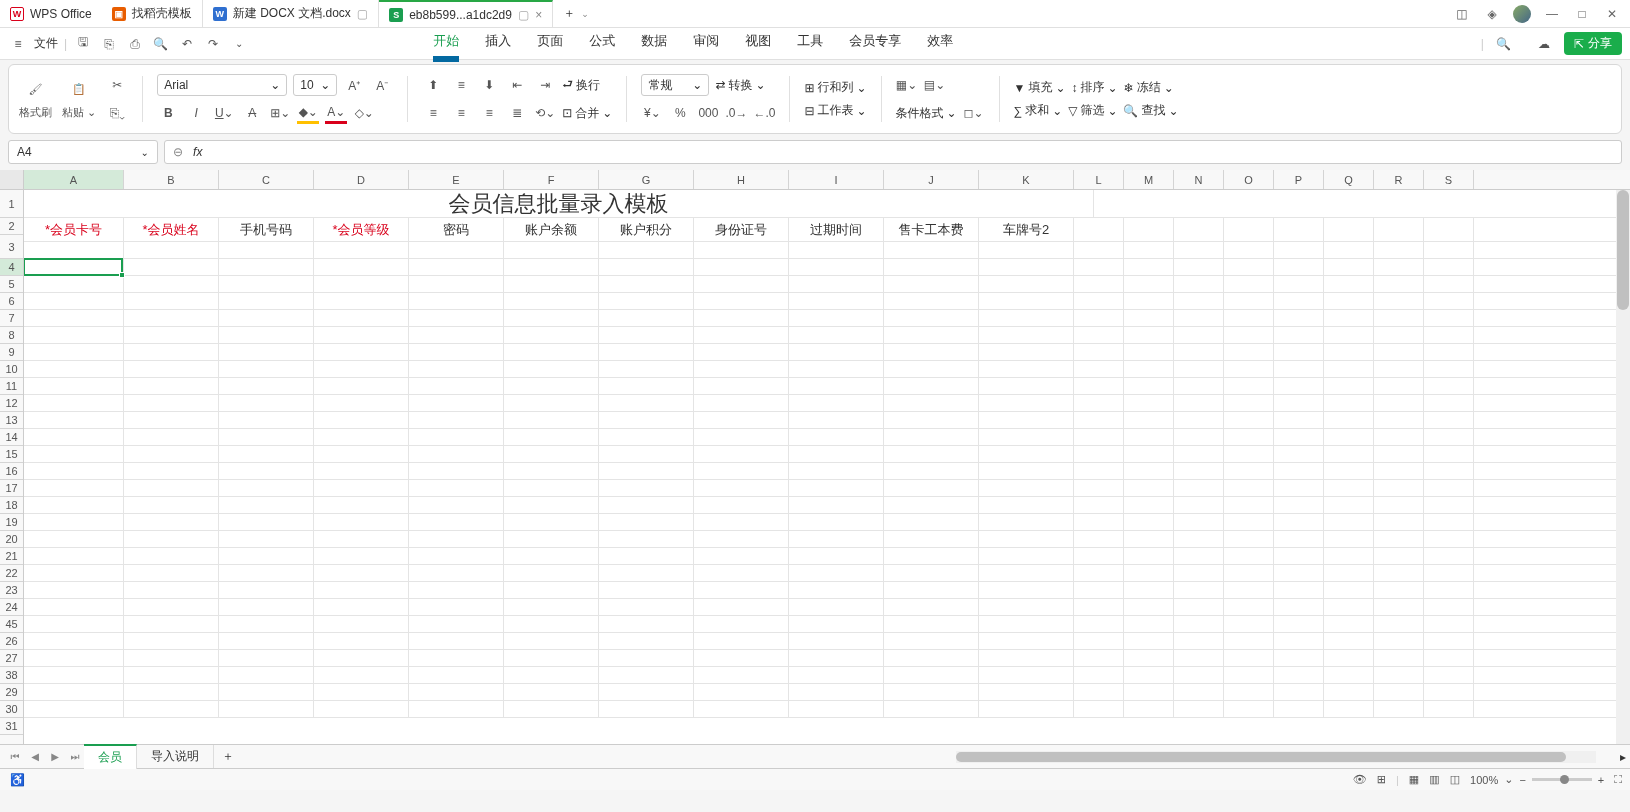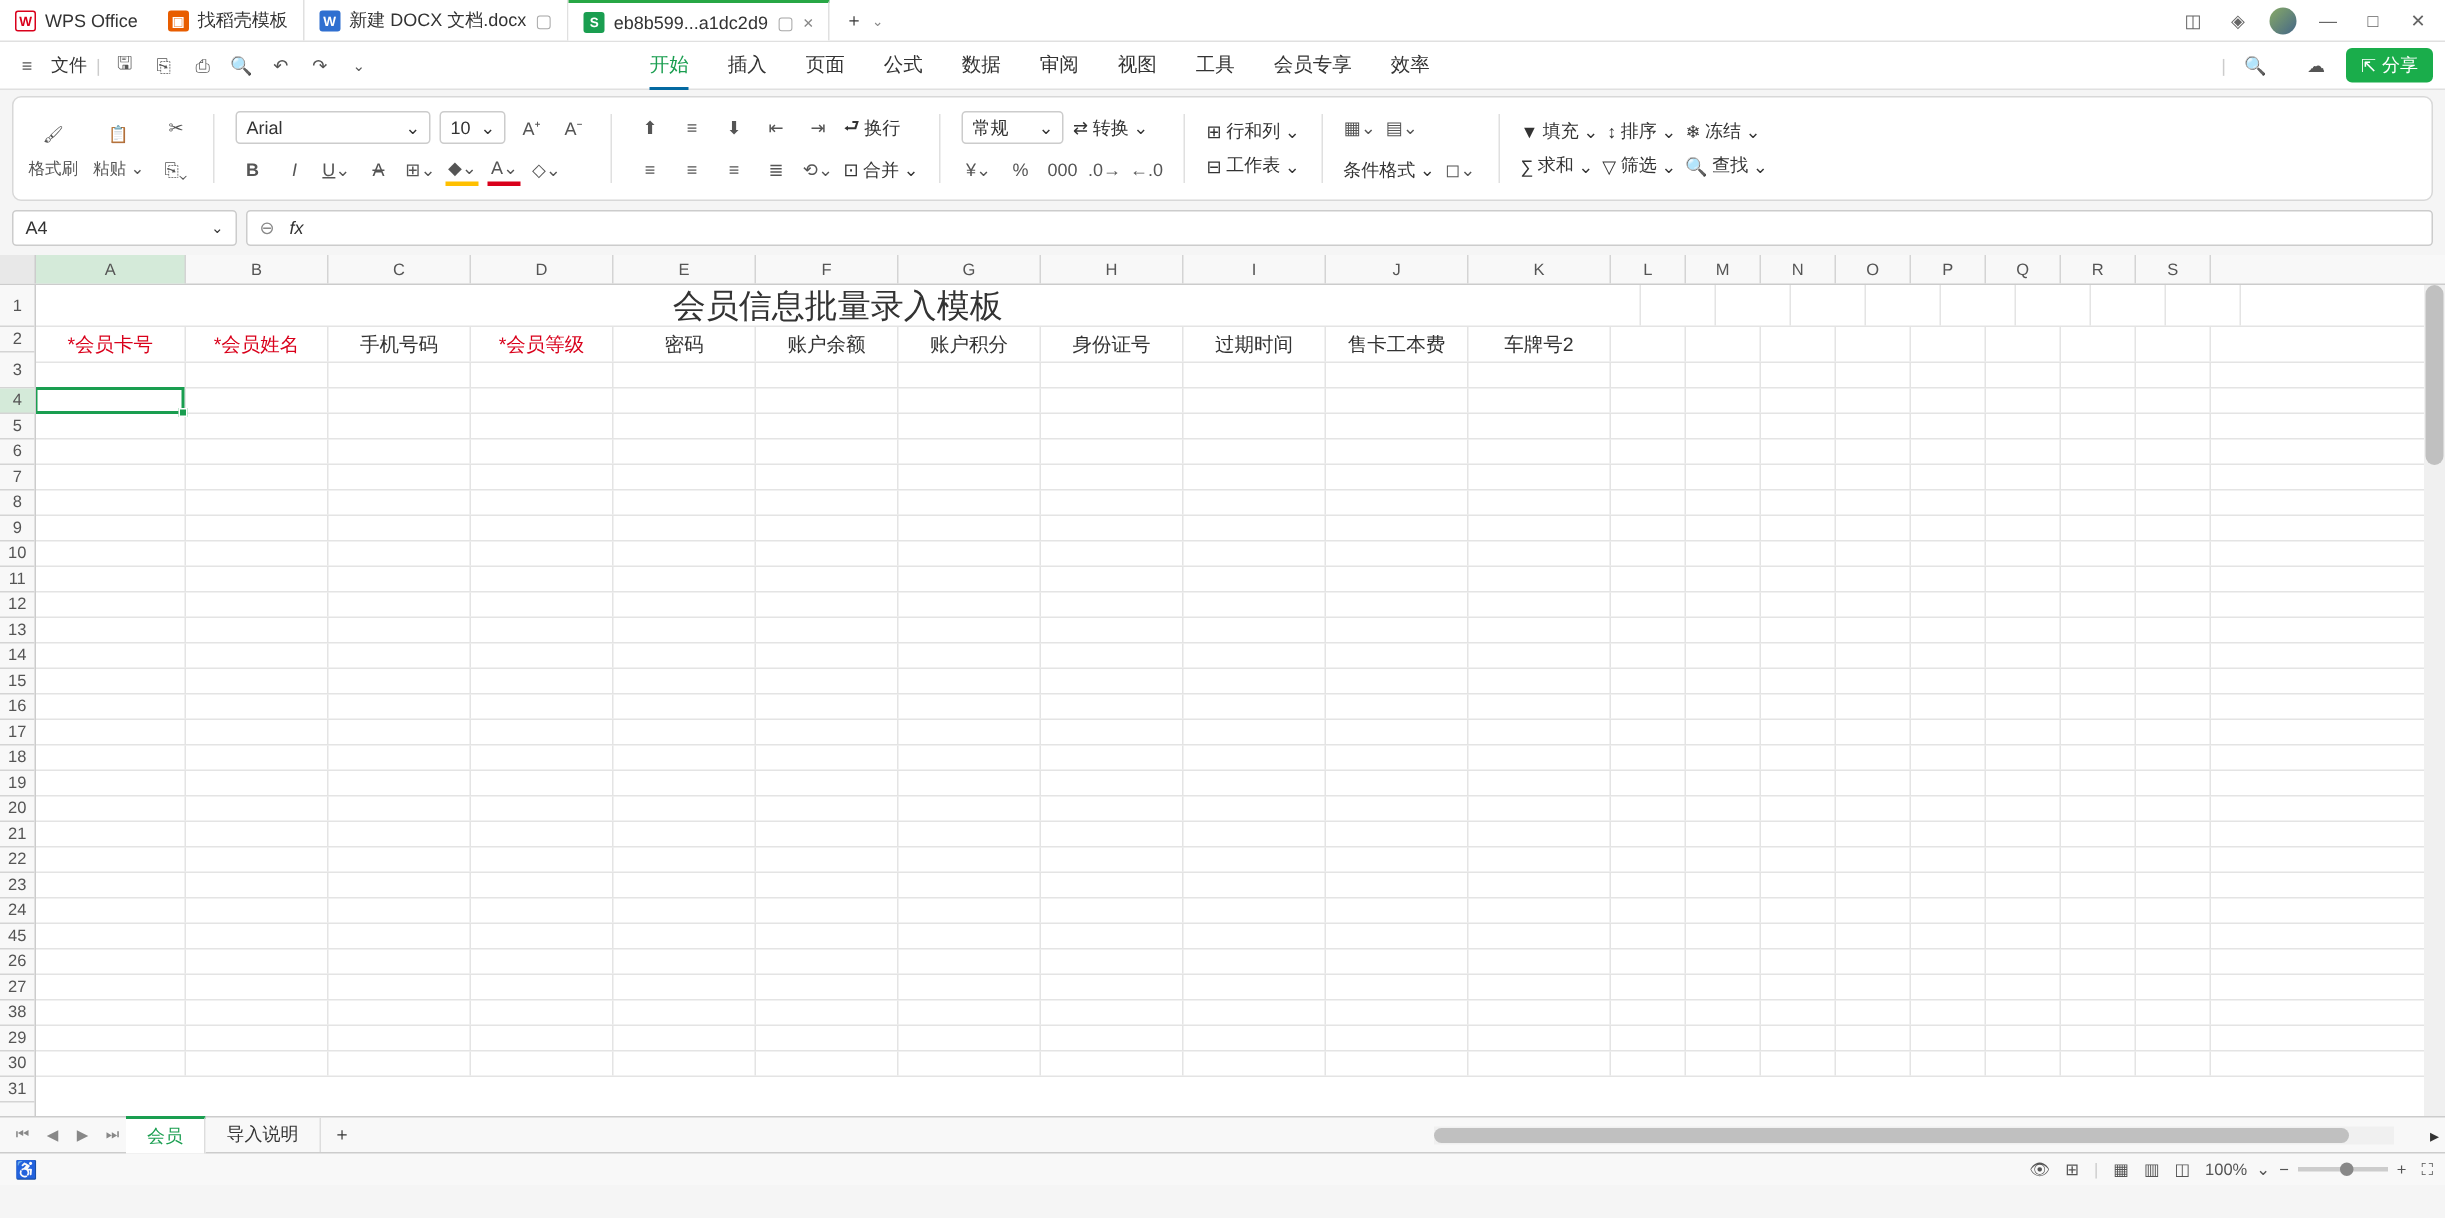--- a/index.html
+++ b/index.html
@@ -9,21 +9,21 @@
 .tab.doc{border-right:1px solid #e0e0e0;}
 .tab.active{background:#fff;border-top:2px solid #28a745;}
 .tab-ico{width:14px;height:14px;border-radius:2px;display:flex;align-items:center;justify-content:center;font-size:9px;color:#fff;font-weight:bold;}
 .winctl{margin-left:auto;display:flex;gap:2px;padding-right:4px;}
 .winctl span{width:28px;height:24px;display:flex;align-items:center;justify-content:center;cursor:pointer;color:#666;}
 .menu-row{height:32px;background:#fff;display:flex;align-items:center;padding:0 8px;gap:4px;border-bottom:1px solid #e0e0e0;}
 .menu-left{display:flex;align-items:center;gap:6px;}
 .menu-ico{width:20px;height:20px;display:flex;align-items:center;justify-content:center;color:#555;cursor:pointer;}
 .menu-tabs{display:flex;gap:26px;margin-left:180px;}
 .menu-tab{font-size:13px;color:#333;cursor:pointer;padding:6px 0;}
-.menu-tab.active{color:#1a9e50;border-bottom:2px solid #0369a1;font-weight:500;}
+.menu-tab.active{color:#1a9e50;border-bottom:6px solid #0369a1;font-weight:500;}
 .menu-right{margin-left:auto;display:flex;align-items:center;gap:10px;}
 .share-btn{background:#1aad4b;color:#fff;border-radius:4px;padding:3px 10px;font-size:12px;cursor:pointer;display:flex;align-items:center;gap:4px;}
 .ribbon{height:70px;background:#fff;margin:4px 8px 0 8px;border:1px solid #d8d8d8;border-radius:6px;display:flex;align-items:center;padding:0 10px;gap:10px;}
 .rgroup{display:flex;flex-direction:column;align-items:center;gap:4px;font-size:11px;color:#555;}
 .rrow{display:flex;align-items:center;gap:6px;}
 .rico{width:22px;height:22px;display:flex;align-items:center;justify-content:center;color:#555;cursor:pointer;}
 .sep{width:1px;height:46px;background:#e0e0e0;margin:0 4px;}
 .combo{border:1px solid #ccc;height:22px;display:flex;align-items:center;padding:0 6px;font-size:12px;background:#fff;cursor:pointer;border-radius:3px;}
 .combo.font{width:130px;justify-content:space-between;}
 .combo.size{width:44px;justify-content:space-between;}
@@ -36,21 +36,21 @@
 .colhdr-row{display:flex;height:20px;border-bottom:1px solid #ccc;background:#f8f8f8;}
 .corner{width:24px;border-right:1px solid #ccc;background:#e8e8e8;}
 .colhdr{border-right:1px solid #d4d4d4;text-align:center;font-size:11px;line-height:20px;color:#555;cursor:pointer;}
 .colhdr.sel{background:#d4ead9;}
 .gbody{display:flex;height:554px;}
 .rowhdrs{width:24px;background:#f8f8f8;border-right:1px solid #ccc;}
 .rowhdr{height:17px;border-bottom:1px solid #d4d4d4;text-align:center;font-size:11px;line-height:17px;color:#555;cursor:pointer;}
 .rowhdr.sel{background:#d4ead9;}
 .cells{position:relative;flex:1;overflow:hidden;}
 .row{display:flex;height:17px;border-bottom:1px solid #e4e4e4;}
-.row.h28{height:28px;}
+.row.h28{height:28px;flex-direction:column;}
 .row.h24{height:24px;}
 .cell{border-right:1px solid #e4e4e4;font-size:12px;line-height:17px;overflow:hidden;white-space:nowrap;padding:0 2px;}
 .title-cell{font-size:22px;font-family:"SimSun",serif;line-height:28px;text-align:center;width:1070px;}
 .note-cell{color:#d9001b;font-size:12px;line-height:17px;width:1070px;font-weight:bold;}
 .hdr-cell{text-align:center;font-size:13px;line-height:24px;}
 .hdr-cell.req{color:#d9001b;}
 .sel-cell{position:absolute;border:2px solid #1a9e50;pointer-events:none;}
 .sel-handle{position:absolute;width:6px;height:6px;background:#1a9e50;border:1px solid #fff;}
 .vscroll{position:absolute;right:0;top:20px;width:14px;bottom:0;background:#f0f0f0;}
 .vthumb{position:absolute;top:0;width:12px;left:1px;height:120px;background:#c0c0c0;border-radius:6px;}

